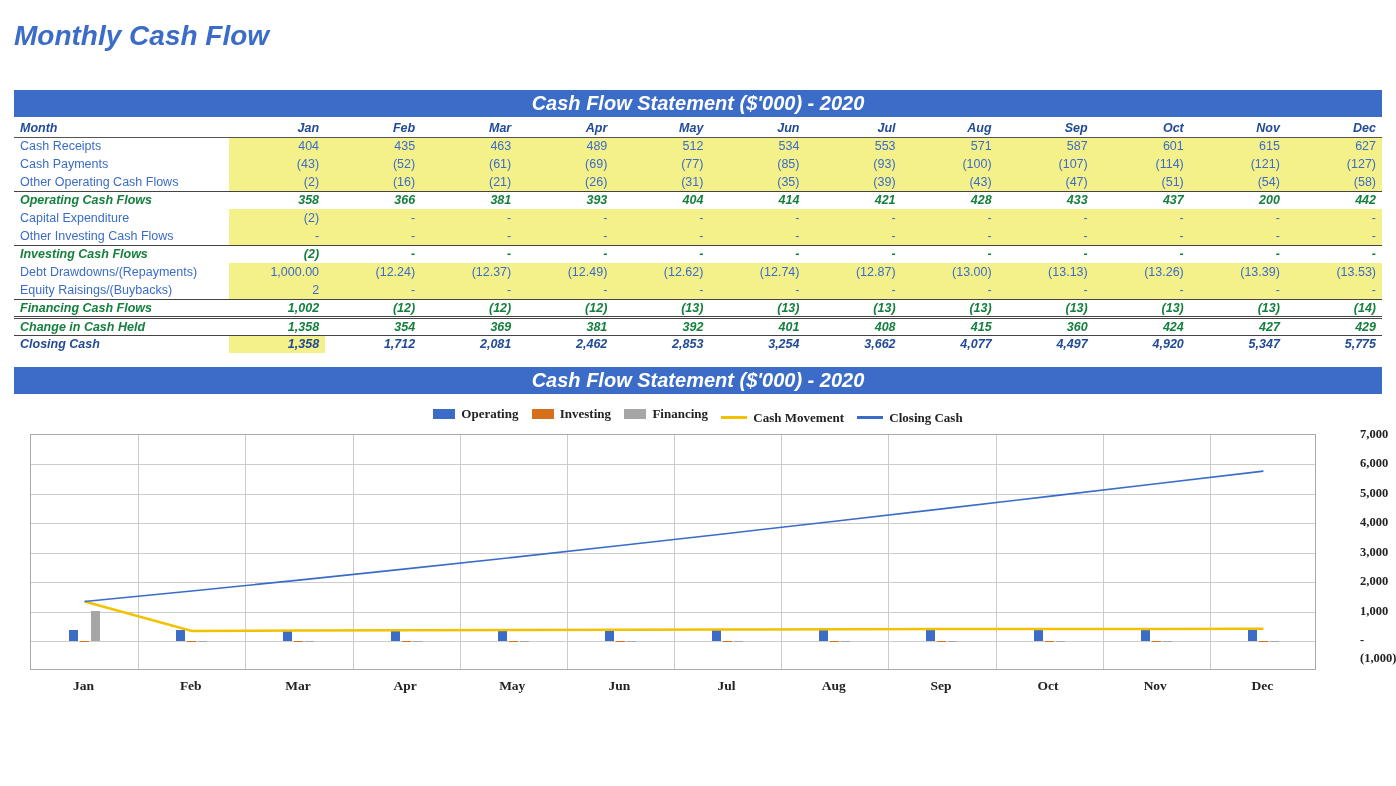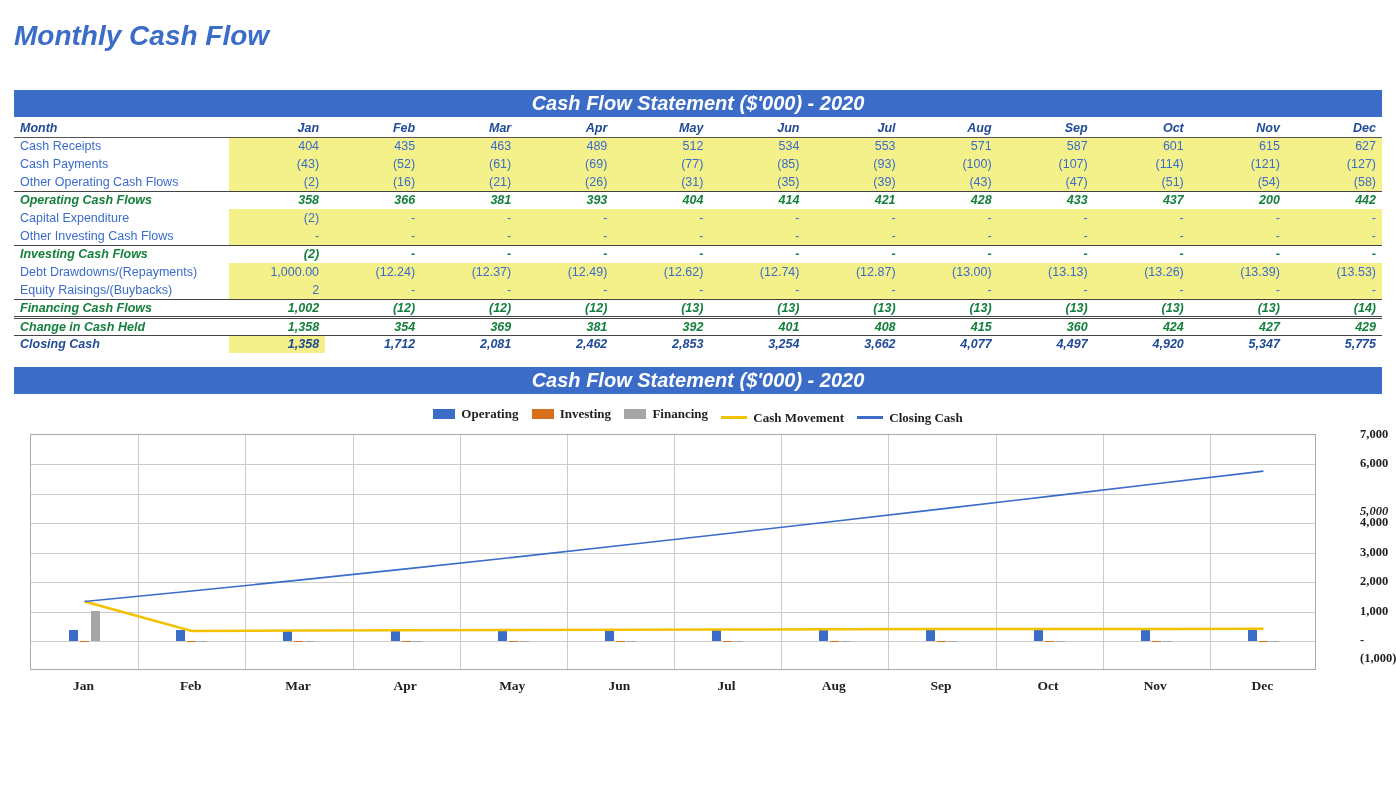--- a/index.html
+++ b/index.html
@@ -407,21 +407,21 @@
       <div class="bar" style="left: 1131.75px; top: 206.5px; height: 1px; width: 9px; background: rgb(166, 166, 166);"></div>
       <div class="bar" style="left: 1238.92px; top: 206.5px; height: 1px; width: 9px; background: rgb(166, 166, 166);"></div>
       <svg class="lines" viewBox="0 0 1286 236" preserveAspectRatio="none">
         <polyline points="53.583333333333336,166.439 160.75,196.057 267.9166666666667,195.6145 375.0833333333333,195.2605 482.25,194.936 589.4166666666667,194.6705 696.5833333333334,194.464 803.7500000000001,194.2575 910.9166666666667,194.11 1018.0833333333334,193.99200000000002 1125.25,193.9035 1232.4166666666667,193.84449999999998" fill="none" stroke="#f2c200" stroke-width="2.5"></polyline>
         <polyline points="53.583333333333336,166.439 160.75,155.99599999999998 267.9166666666667,145.1105 375.0833333333333,133.87099999999998 482.25,122.3365 589.4166666666667,110.50700000000002 696.5833333333334,98.471 803.7500000000001,86.2285 910.9166666666667,73.83850000000001 1018.0833333333334,61.360000000000014 1125.25,48.76349999999999 1232.4166666666667,36.13749999999999" fill="none" stroke="#3a6cc8" stroke-width="1.6"></polyline>
       </svg>
     </div>
   <div class="yaxis" id="yaxis">
       <div class="ytick" style="top: 0px;">7,000</div>
       <div class="ytick" style="top: 29.5px;">6,000</div>
-      <div class="ytick" style="top: 77px; font-style: italic;">5,000</div>
+      <div class="ytick" style="top: 59px;">5,000</div>
       <div class="ytick" style="top: 88.5px;">4,000</div>
       <div class="ytick" style="top: 118px;">3,000</div>
       <div class="ytick" style="top: 147.5px;">2,000</div>
       <div class="ytick" style="top: 177px;">1,000</div>
       <div class="ytick" style="top: 206.5px;">-</div>
       <div class="ytick" style="top: 224px;">(1,000)</div>
     </div>
   <div class="xaxis" id="xaxis">
       <div class="xtick" style="left: 53.5833px;">Jan</div>
       <div class="xtick" style="left: 160.75px;">Feb</div>

